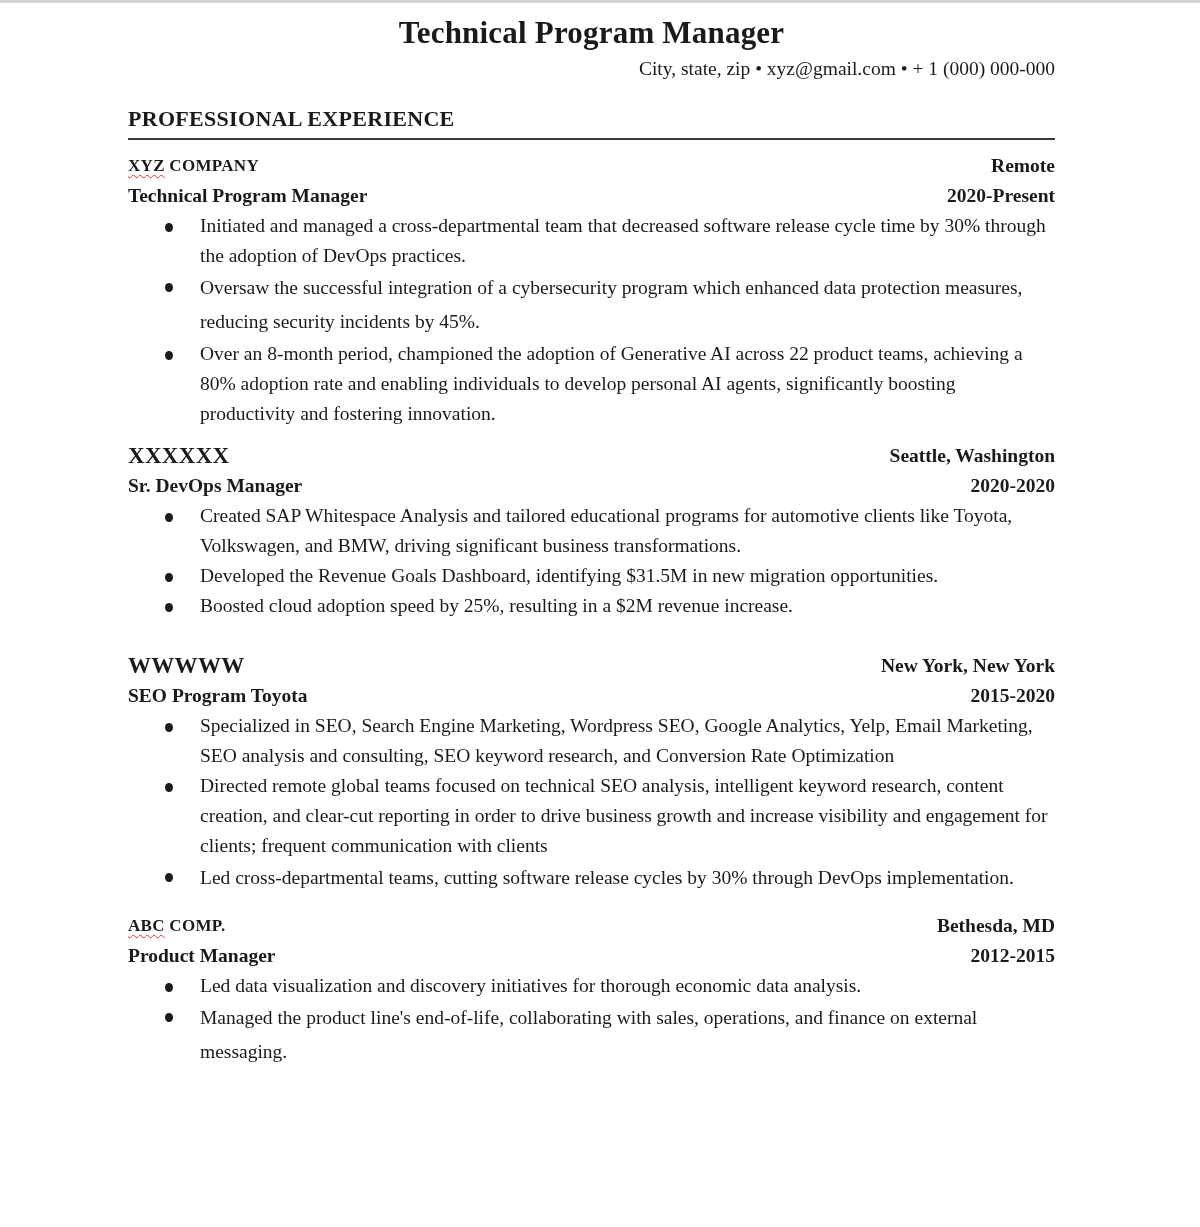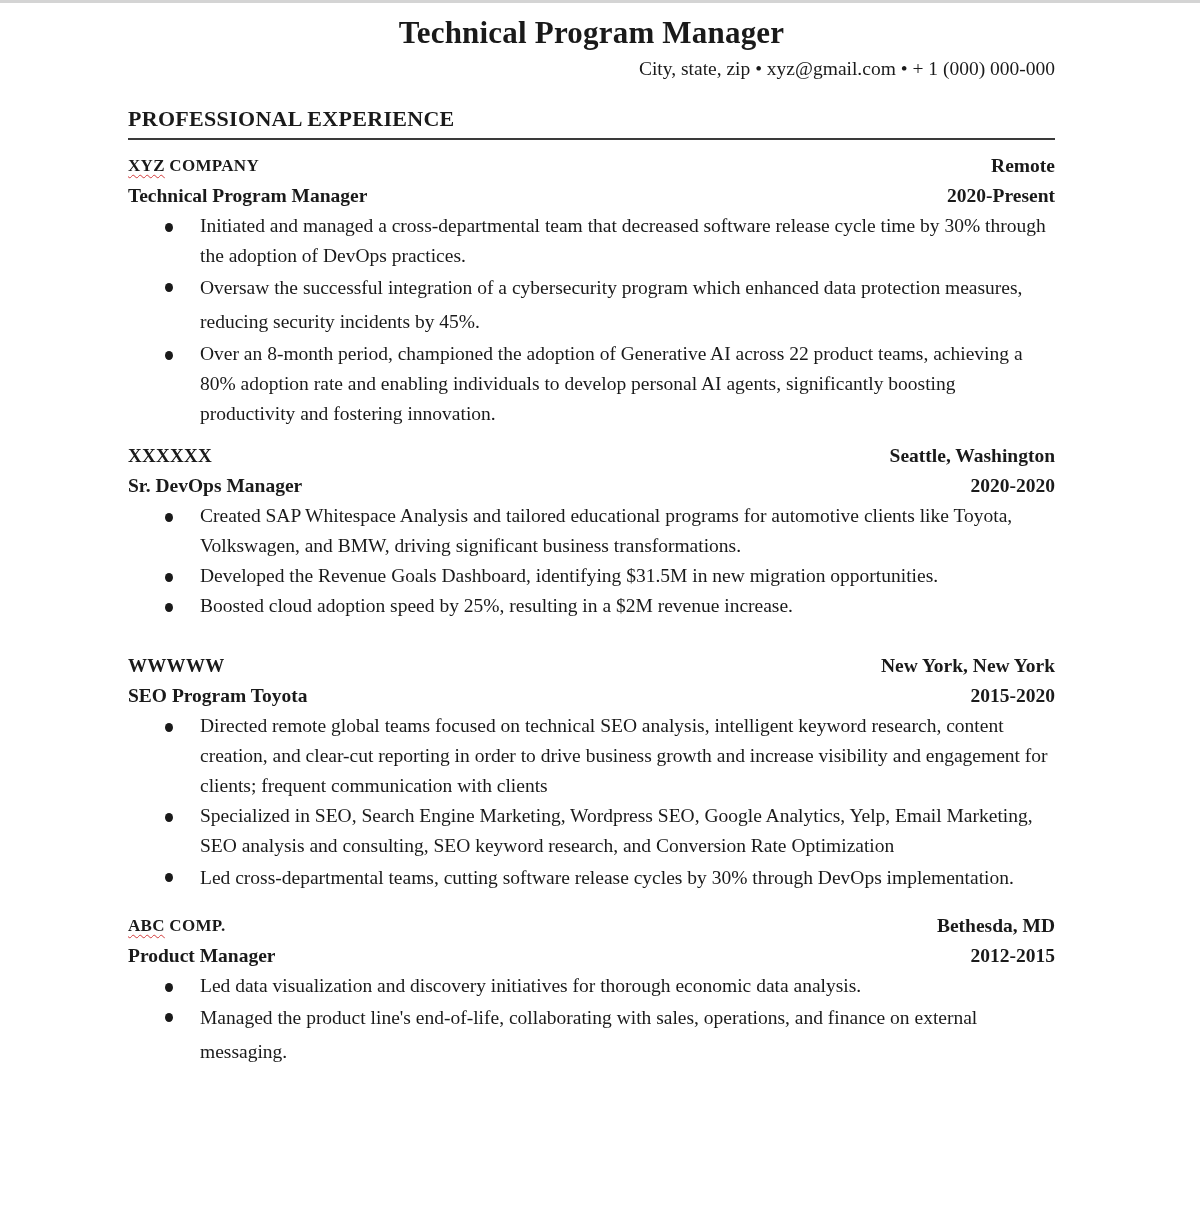--- a/index.html
+++ b/index.html
@@ -9,21 +9,21 @@
     border-top: 3px solid #d4d4d4; box-sizing: border-box;
   }
   .page { position: absolute; left: 128px; top: 0; width: 927px; }
   .title { text-align: center; font-size: 31px; font-weight: bold; margin-top: 10px; height: 40px; line-height: 40px; letter-spacing: 0.2px; }
   .contact { text-align: right; font-size: 19.5px; height: 30px; line-height: 30px; margin-top: 1px; }
   .section-heading { font-size: 22px; font-weight: bold; margin-top: 20px; height: 30px; line-height: 30px; letter-spacing: 0.3px; }
   .rule { border-bottom: 2px solid #3a3a3a; margin-top: 4px; }
   .job { position: relative; }
   .row { display: flex; justify-content: space-between; align-items: center; height: 30px; line-height: 30px; }
   .company { font-size: 17px; font-weight: bold; letter-spacing: 0.3px; }
-  .company.big { font-size: 19px; }
+  .company.big { font-size: 23px; }
   .loc, .dates, .role { font-size: 19.5px; font-weight: bold; }
   .spell { text-decoration: underline wavy #d23b3b; text-decoration-thickness: 1px; text-underline-offset: 3px; }
   ul.bullets { list-style: none; margin: 0; padding: 0; }
   ul.bullets li { position: relative; padding-left: 72px; font-size: 19.5px; line-height: 30px; }
   ul.bullets li .dot { position: absolute; left: 37px; top: 12px; width: 8px; height: 9px; border-radius: 50%; background: #1a1a1a; }
   .gap-tall { line-height: 34px !important; }
 </style>
 </head>
 <body>
 
@@ -69,22 +69,22 @@
   <div class="job" style="margin-top:30px;">
     <div class="row">
       <span class="company big">WWWWW</span>
       <span class="loc">New York, New York</span>
     </div>
     <div class="row">
       <span class="role">SEO Program Toyota</span>
       <span class="dates">2015-2020</span>
     </div>
     <ul class="bullets">
+      <li><span class="dot"></span><span>Specialized in SEO, Search Engine Marketing, Wordpress SEO, Google Analytics, Yelp, Email Marketing, SEO analysis and consulting, SEO keyword research, and Conversion Rate Optimization</span></li>
       <li><span class="dot"></span><span>Directed remote global teams focused on technical SEO analysis, intelligent keyword research, content creation, and clear-cut reporting in order to drive business growth and increase visibility and engagement for clients; frequent communication with clients</span></li>
-      <li><span class="dot"></span><span>Specialized in SEO, Search Engine Marketing, Wordpress SEO, Google Analytics, Yelp, Email Marketing, SEO analysis and consulting, SEO keyword research, and Conversion Rate Optimization</span></li>
       <li style="line-height:34px;"><span class="dot"></span><span>Led cross-departmental teams, cutting software release cycles by 30% through DevOps implementation.</span></li>
     </ul>
   </div>
 
   <div class="job" style="margin-top:16px;">
     <div class="row">
       <span class="company"><span class="spell">ABC</span> <span>COMP.</span></span>
       <span class="loc">Bethesda, MD</span>
     </div>
     <div class="row">

